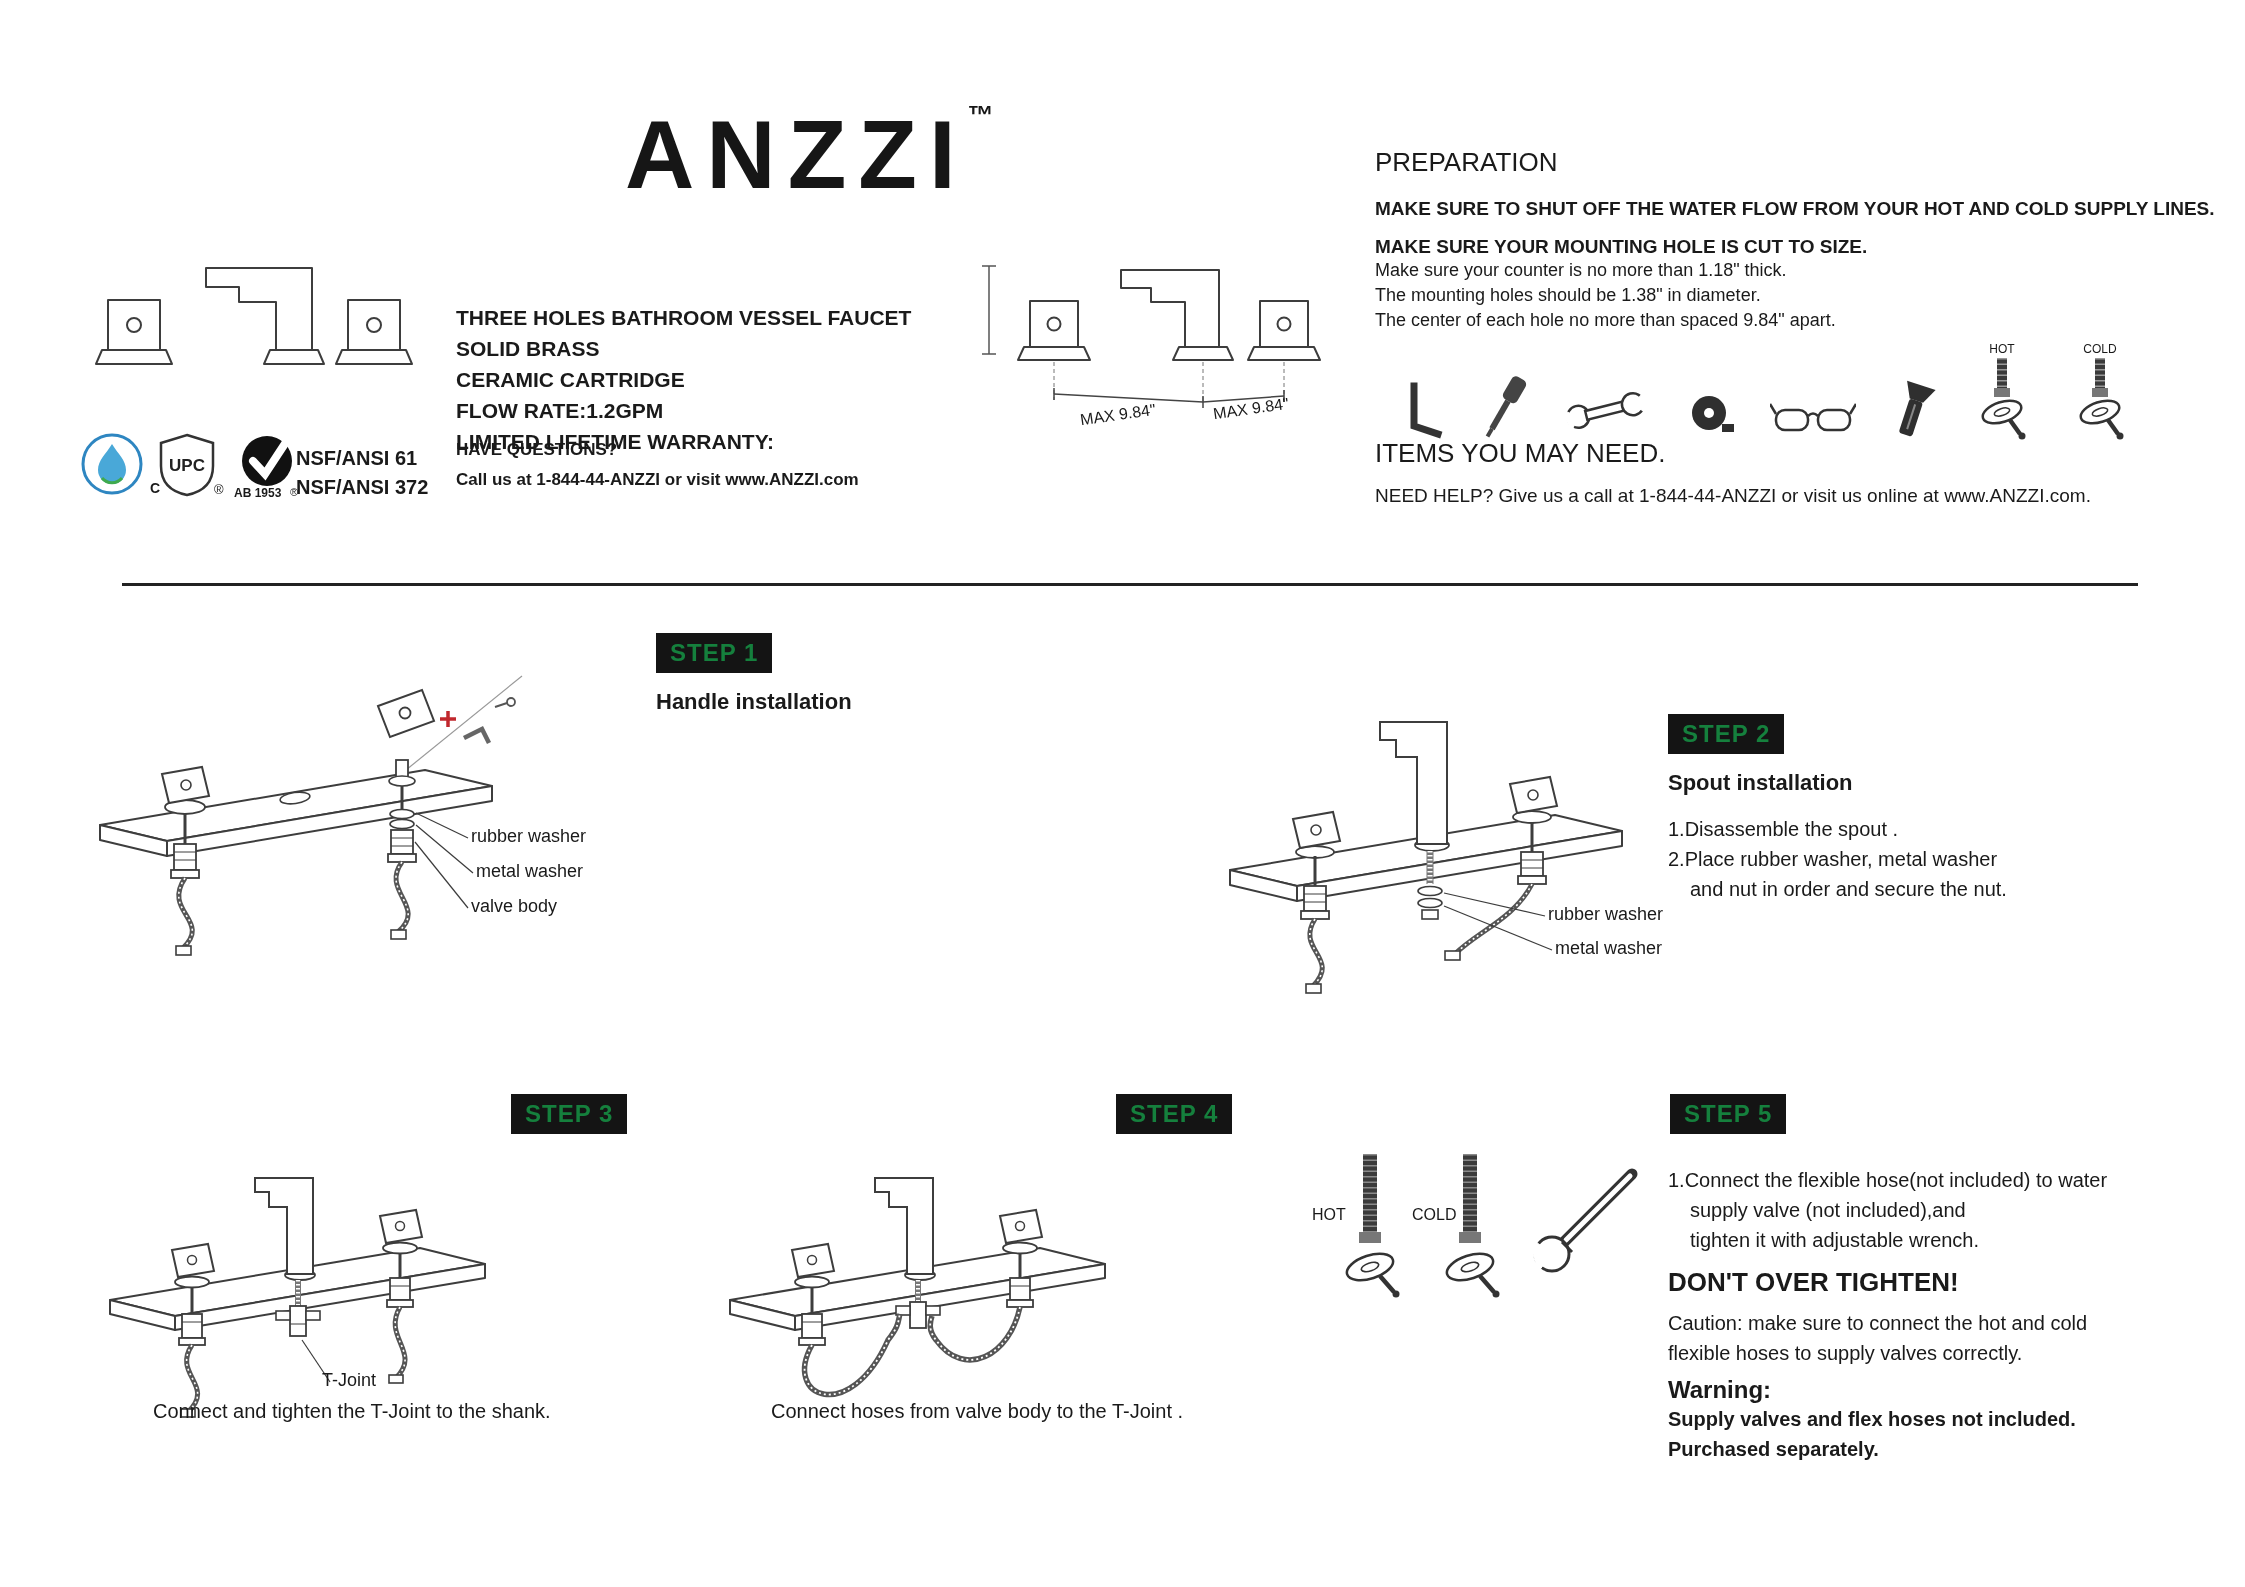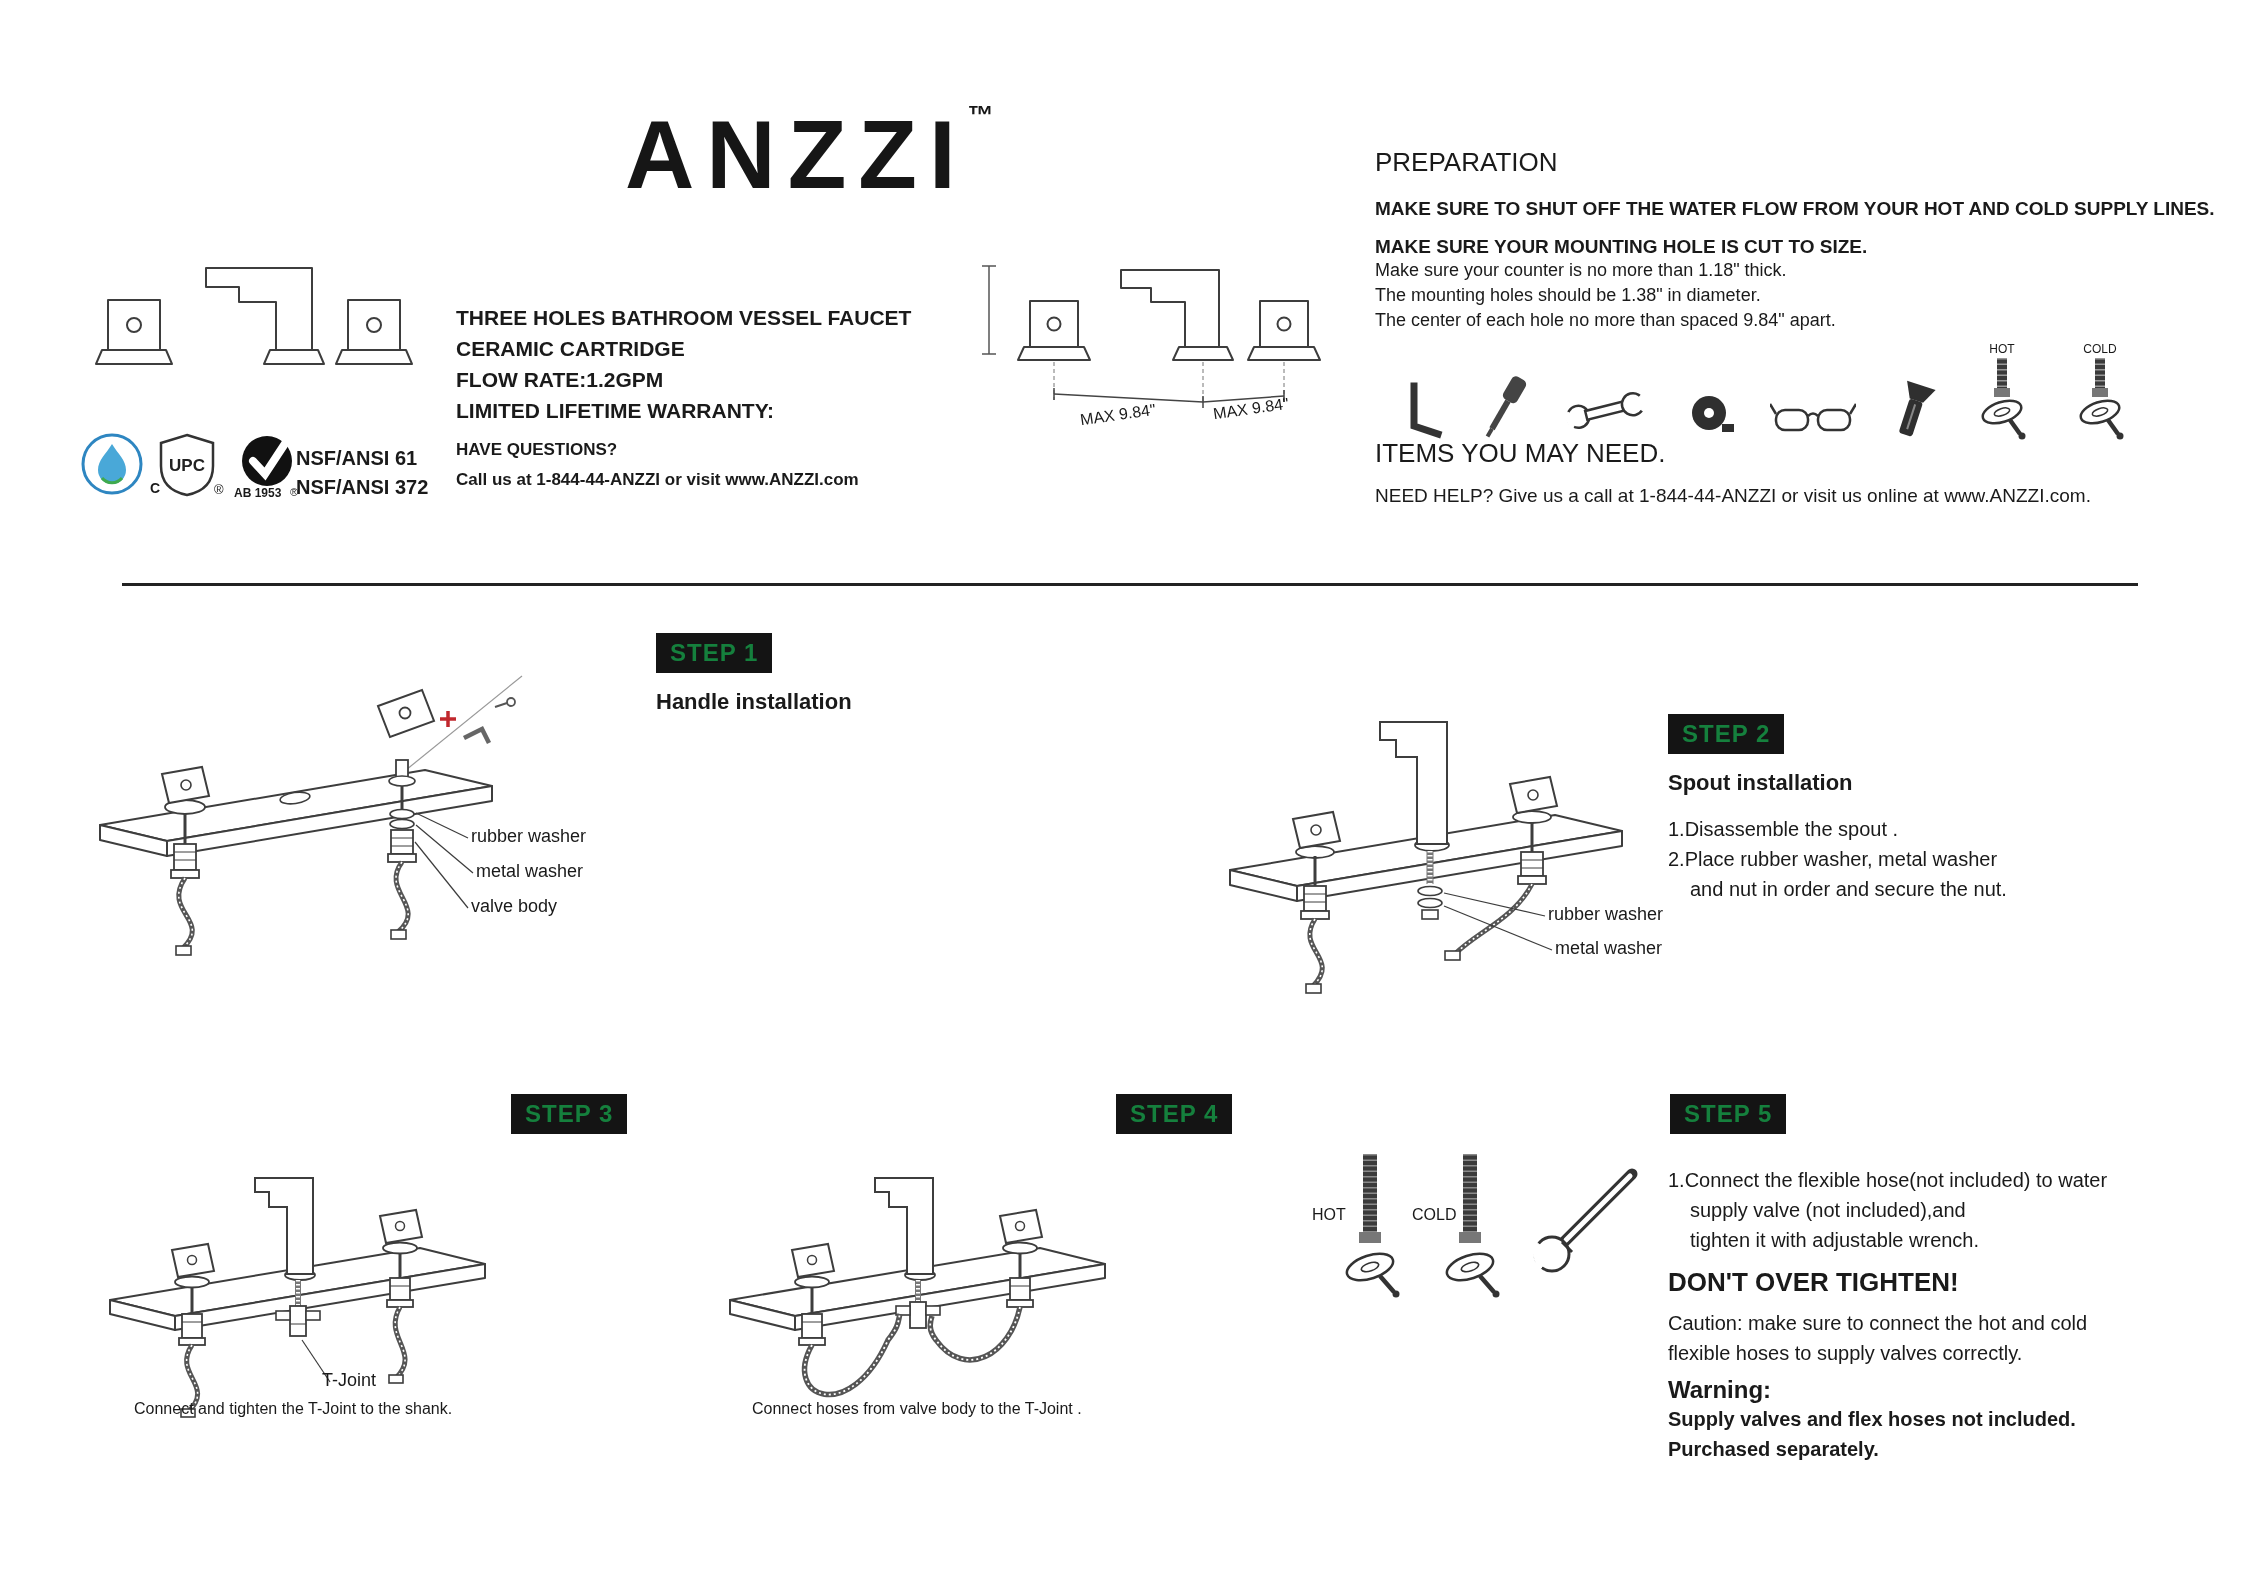--- a/index.html
+++ b/index.html
@@ -18,21 +18,21 @@
   .prep-strong{ font-size:19px; font-weight:bold; margin-top:20px; }
   .prep-strong2{ font-size:19px; font-weight:bold; margin-top:16px; }
   .prep-note{ font-size:18px; line-height:25px; }
   .prep-note:first-of-type{ margin-top:10px; }
   .badge{ background:#141414; color:#15803d; font-weight:bold; font-size:24px;
           padding:6px 14px; display:inline-block; letter-spacing:1px; }
   .step-title{ font-size:22px; font-weight:bold; margin-top:16px; }
   .step-text{ font-size:20px; line-height:30px; }
   .indent{ margin-left:22px; }
   .diagram-label{ font-size:18px; color:#1a1a1a; }
-  .caption{ font-size:16px; }
+  .caption{ font-size:20px;margin-left:19px; }
   .max-label{ font-size:16px; transform:rotate(-8deg); }
   .tiny-label{ font-size:12px; text-align:center; }
   .s5-line{ font-size:20px; line-height:30px; }
   .s5-dont{ font-size:26px; font-weight:bold; margin-top:12px; }
   .s5-caution{ font-size:20px; line-height:30px; }
   .s5-warn-title{ font-size:24px; font-weight:bold; margin-top:8px; }
   .s5-warn{ font-size:20px; font-weight:bold; line-height:30px; }
   .divider{ position:absolute; left:122px; top:583px; width:2016px; height:0;
             border-top:3px solid #222; }
   svg{ display:block; }
@@ -56,20 +56,21 @@
       <path d="M120 40 L226 40 L226 122 L190 122 L190 74 L153 74 L153 59 L120 59 Z"></path>
       <polygon points="184,122 232,122 238,136 178,136"></polygon>
       <rect x="262" y="72" width="52" height="50"></rect>
       <circle cx="288" cy="97" r="7"></circle>
       <polygon points="256,122 320,122 326,136 250,136"></polygon>
     </g>
   </svg>
 
   <div class="abs" style="left:456px; top:302px; width:460px;">
     <div class="prod-line">THREE HOLES BATHROOM VESSEL FAUCET</div>
+    <div class="prod-line">SOLID BRASS</div>
     <div class="prod-line">CERAMIC CARTRIDGE</div>
     <div class="prod-line">FLOW RATE:1.2GPM</div>
     <div class="prod-line">LIMITED LIFETIME WARRANTY:</div>
   </div>
 
   <svg class="abs" style="left:80px; top:432px;" width="64" height="64" viewBox="0 0 64 64">
     <circle cx="32" cy="32" r="29" fill="#ffffff" stroke="#2e86c1" stroke-width="3"></circle>
     <path d="M32 12 C38 22 46 28 46 38 A14 14 0 1 1 18 38 C18 28 26 22 32 12 Z" fill="#49a8d8"></path>
     <path d="M22 46 A13 13 0 0 0 42 46" fill="none" stroke="#3faa4e" stroke-width="3"></path>
   </svg>

